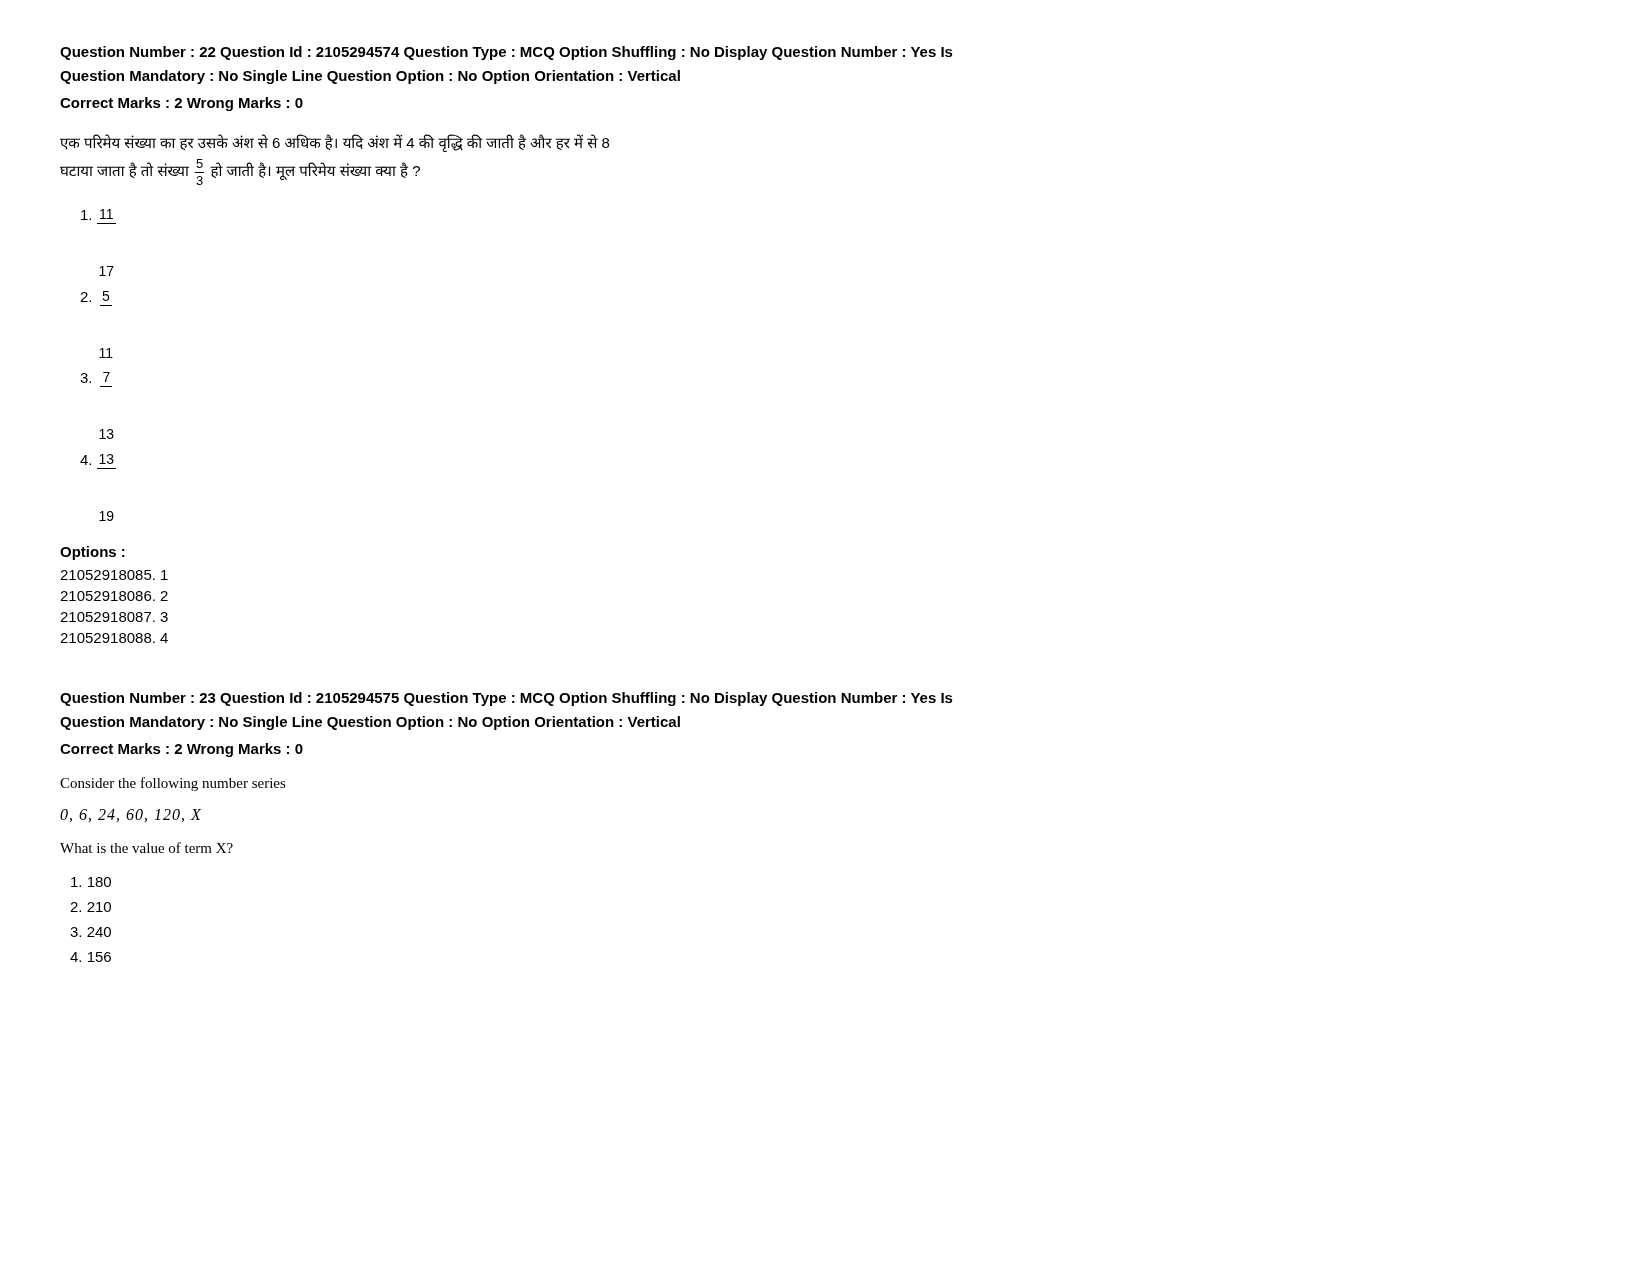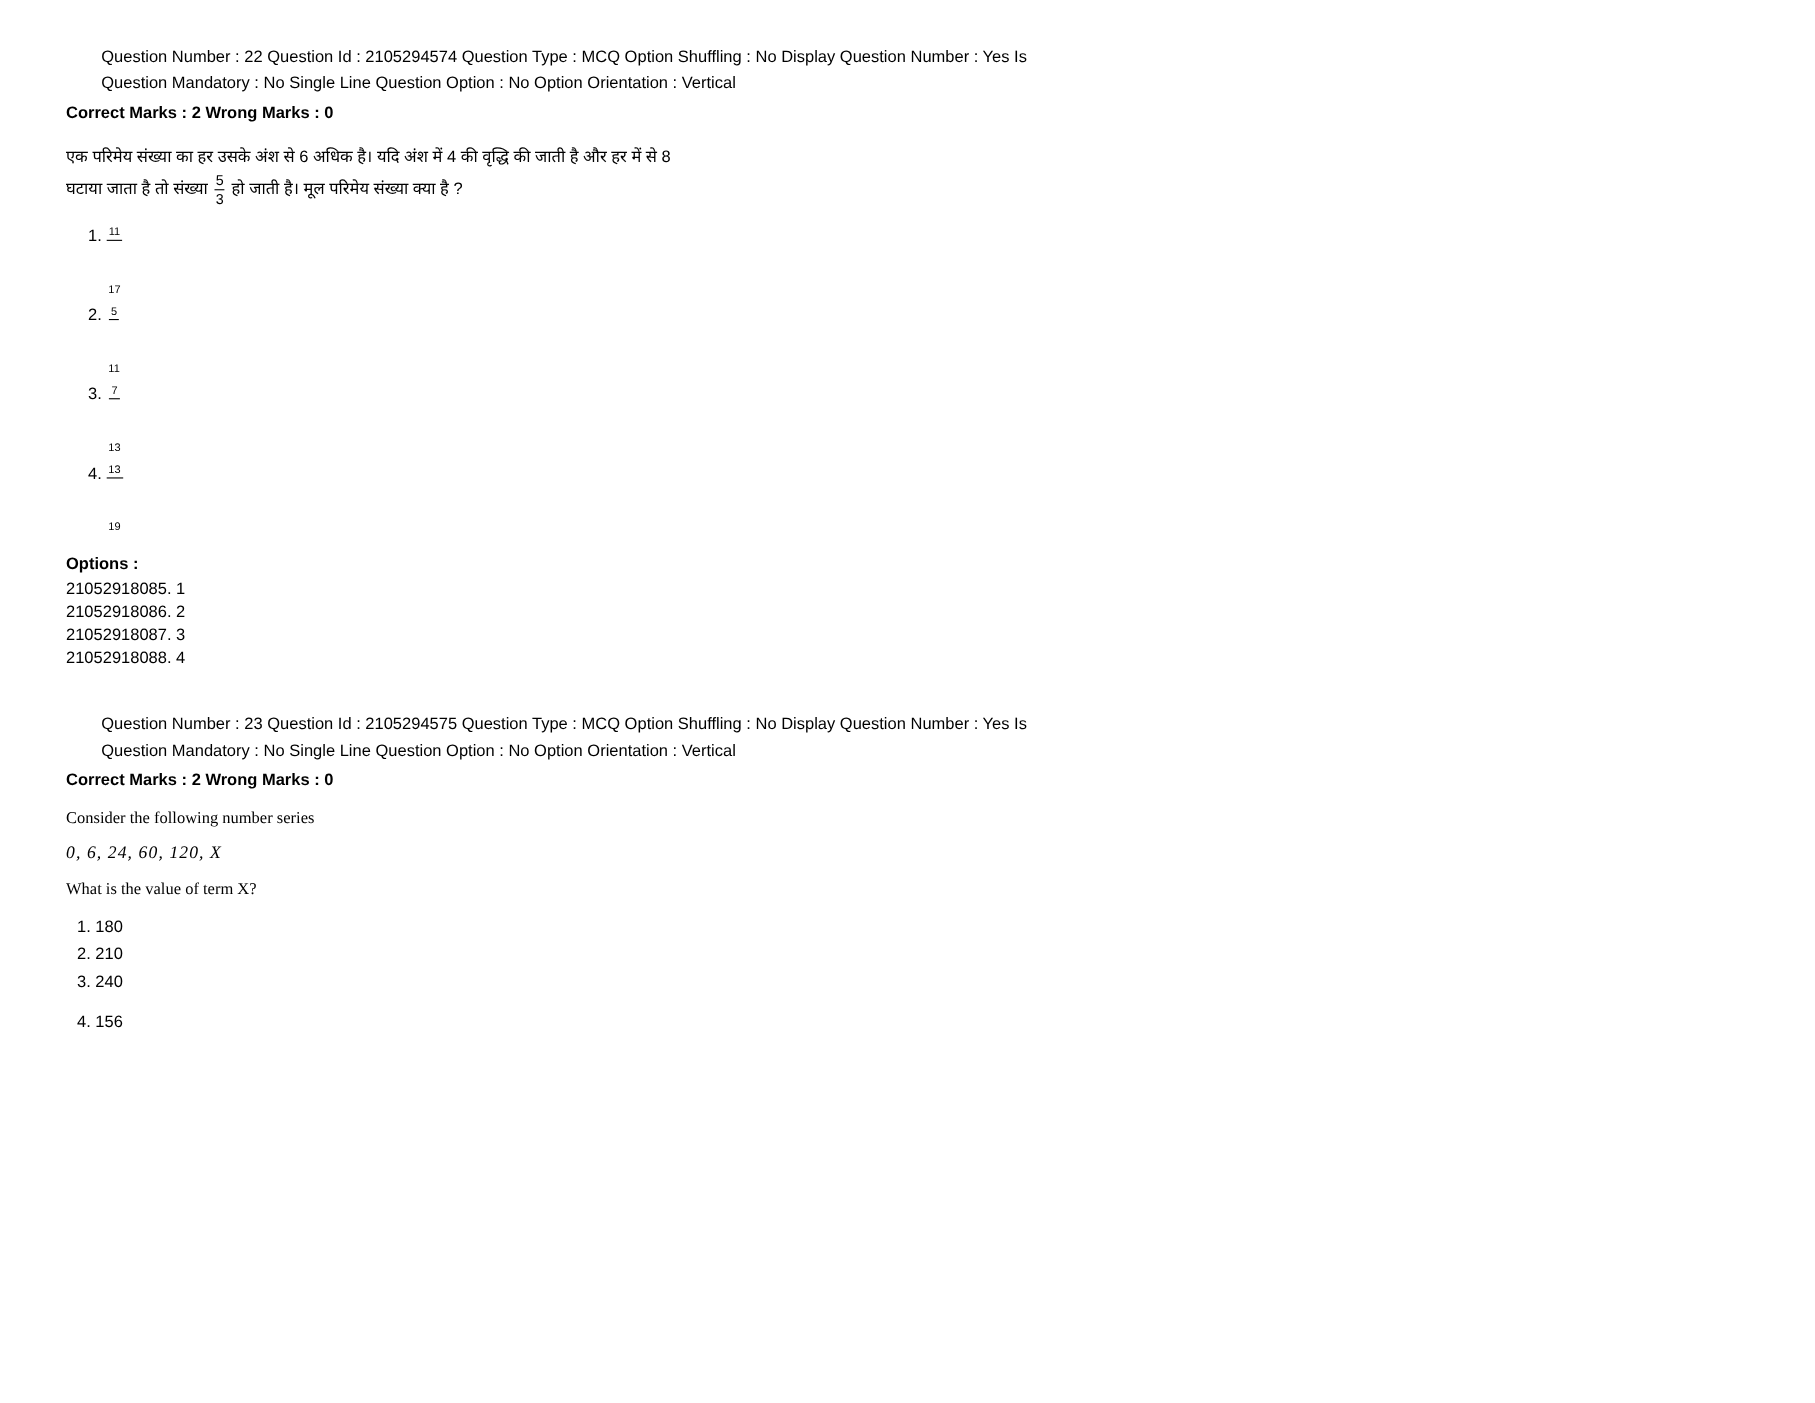--- a/index.html
+++ b/index.html
@@ -13,25 +13,24 @@
       font-size: 16px;
       color: #000000;
       padding: 40px 60px;
       width: 1650px;
       min-height: 1275px;
     }
     .question-block {
       margin-bottom: 40px;
     }
     .question-meta {
-      font-weight: normal;
+      font-weight: bold;
       font-size: 15px;
       line-height: 1.6;
       margin-bottom: 6px;
-      margin-left: 32px;
     }
     .marks-line {
       font-weight: bold;
       font-size: 15px;
       margin-bottom: 18px;
     }
     .question-text {
       font-size: 15px;
       line-height: 1.7;
       margin-bottom: 18px;
@@ -47,21 +46,21 @@
       font-size: 15px;
       display: flex;
       align-items: flex-start;
       gap: 4px;
     }
     .fraction {
       display: inline-flex;
       flex-direction: column;
       align-items: center;
       vertical-align: middle;
-      font-size: 10px;
+      font-size: 14px;
       line-height: 1.2;
     }
     .fraction .numerator {
       border-bottom: 1px solid #000;
       padding: 0 2px;
     }
     .fraction .denominator {
       padding: 0 2px;
       margin-top: 39px;
     }
@@ -195,20 +194,20 @@
 
   <div class="question-text-plain" style="font-style:normal; font-family: 'Times New Roman', serif; font-size:15px; margin-bottom:16px;">What is the value of term X?</div>
 
   <ol class="options-list-numbered">
     <li style="margin-bottom:8px;">
       <span>1. </span><span>180</span>
     </li>
     <li style="margin-bottom:8px;">
       <span>2. </span><span>210</span>
     </li>
-    <li style="margin-bottom:20px;">
+    <li style="margin-bottom:8px;">
       <span>3. </span><span>240</span>
     </li>
     <li style="margin-bottom:18px;">
       <span>4. </span><span>156</span>
     </li>
   </ol>
 </div>
 
 </body></html>

